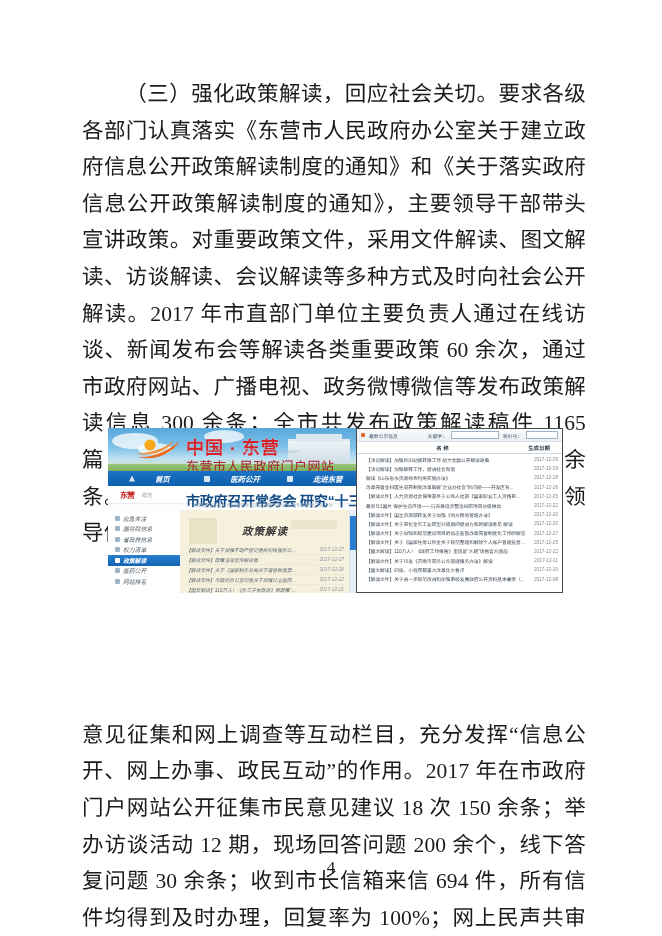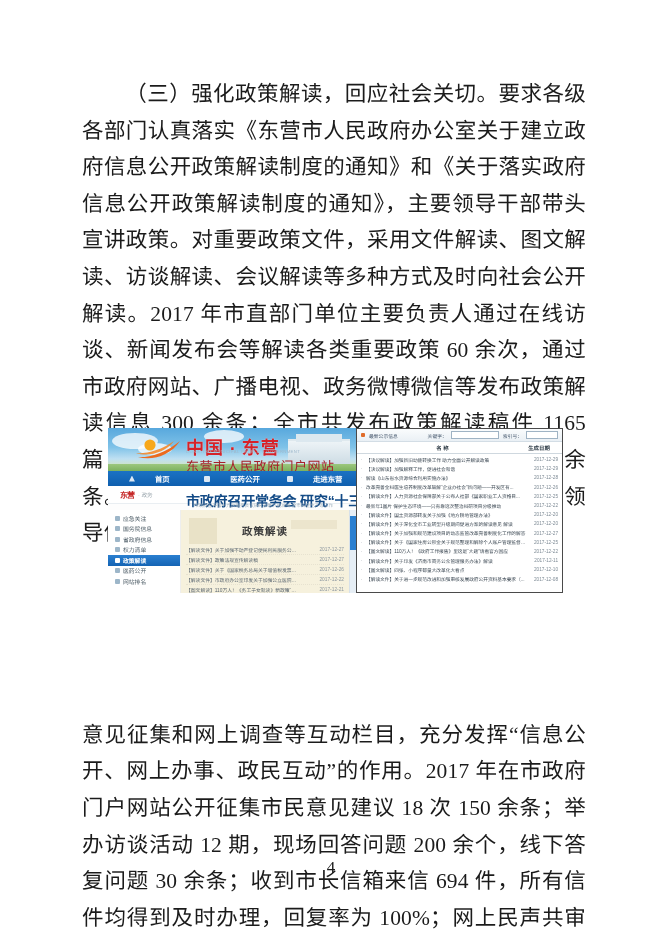--- a/index.html
+++ b/index.html
@@ -120,20 +120,21 @@
     font-weight: bold;
   }
   .nav-item {
     flex: 1;
     text-align: center;
     white-space: nowrap;
     display: flex;
     align-items: center;
     justify-content: center;
     gap: 20px;
+    font-style: italic;
   }
   .nav-ico {
     display: inline-block; width: 6px; height: 6px;
     background: rgba(255,255,255,.85);
     clip-path: polygon(50% 0,100% 100%,0 100%);
   }
   .nav-ico.sq { clip-path: none; border-radius: 1px; }
   .logo-row {
     height: 17px;
     display: flex;
@@ -155,20 +156,21 @@
     letter-spacing: -.2px;
   }
   .headline-sub {
     position: absolute; left: 86px; top: 74px;
     color: #9fb0bd; font-size: 4.6px; white-space: nowrap;
     font-family:"Liberation Sans",sans-serif;
   }
   .lower {
     position: absolute; left: 0; top: 82px; right: 0; bottom: 0;
     display: flex;
+    font-style: italic;
   }
   .side-menu {
     width: 72px; padding-top: 3px; background: #fff;
   }
   .side-item {
     display: flex; align-items: center; gap: 3px;
     height: 10.5px; padding-left: 7px;
     font-size: 5.8px; color: #4d5c66;
     font-family:"Liberation Sans",sans-serif; white-space: nowrap;
   }

